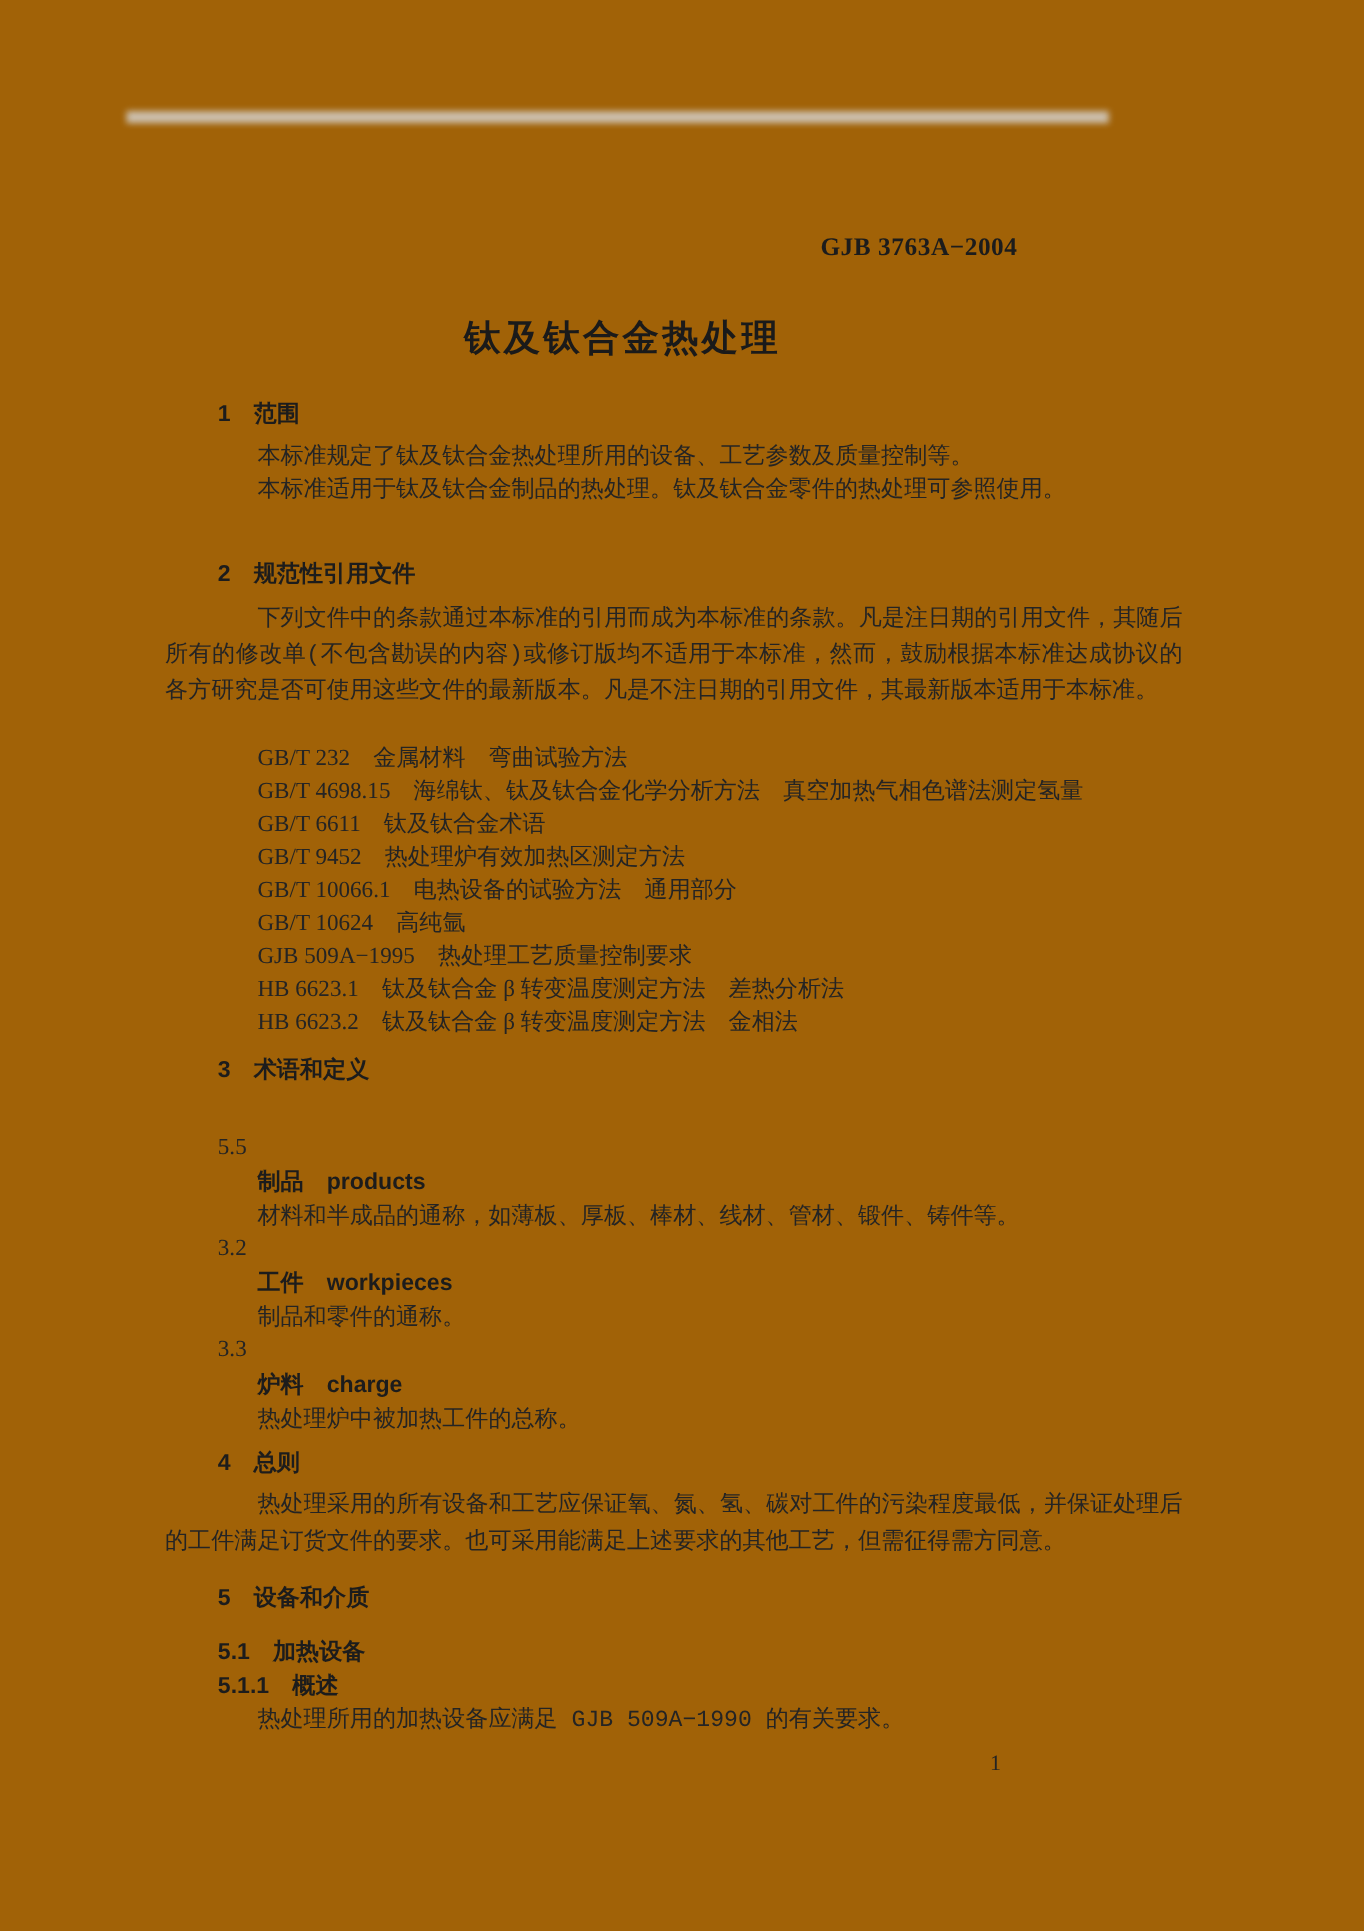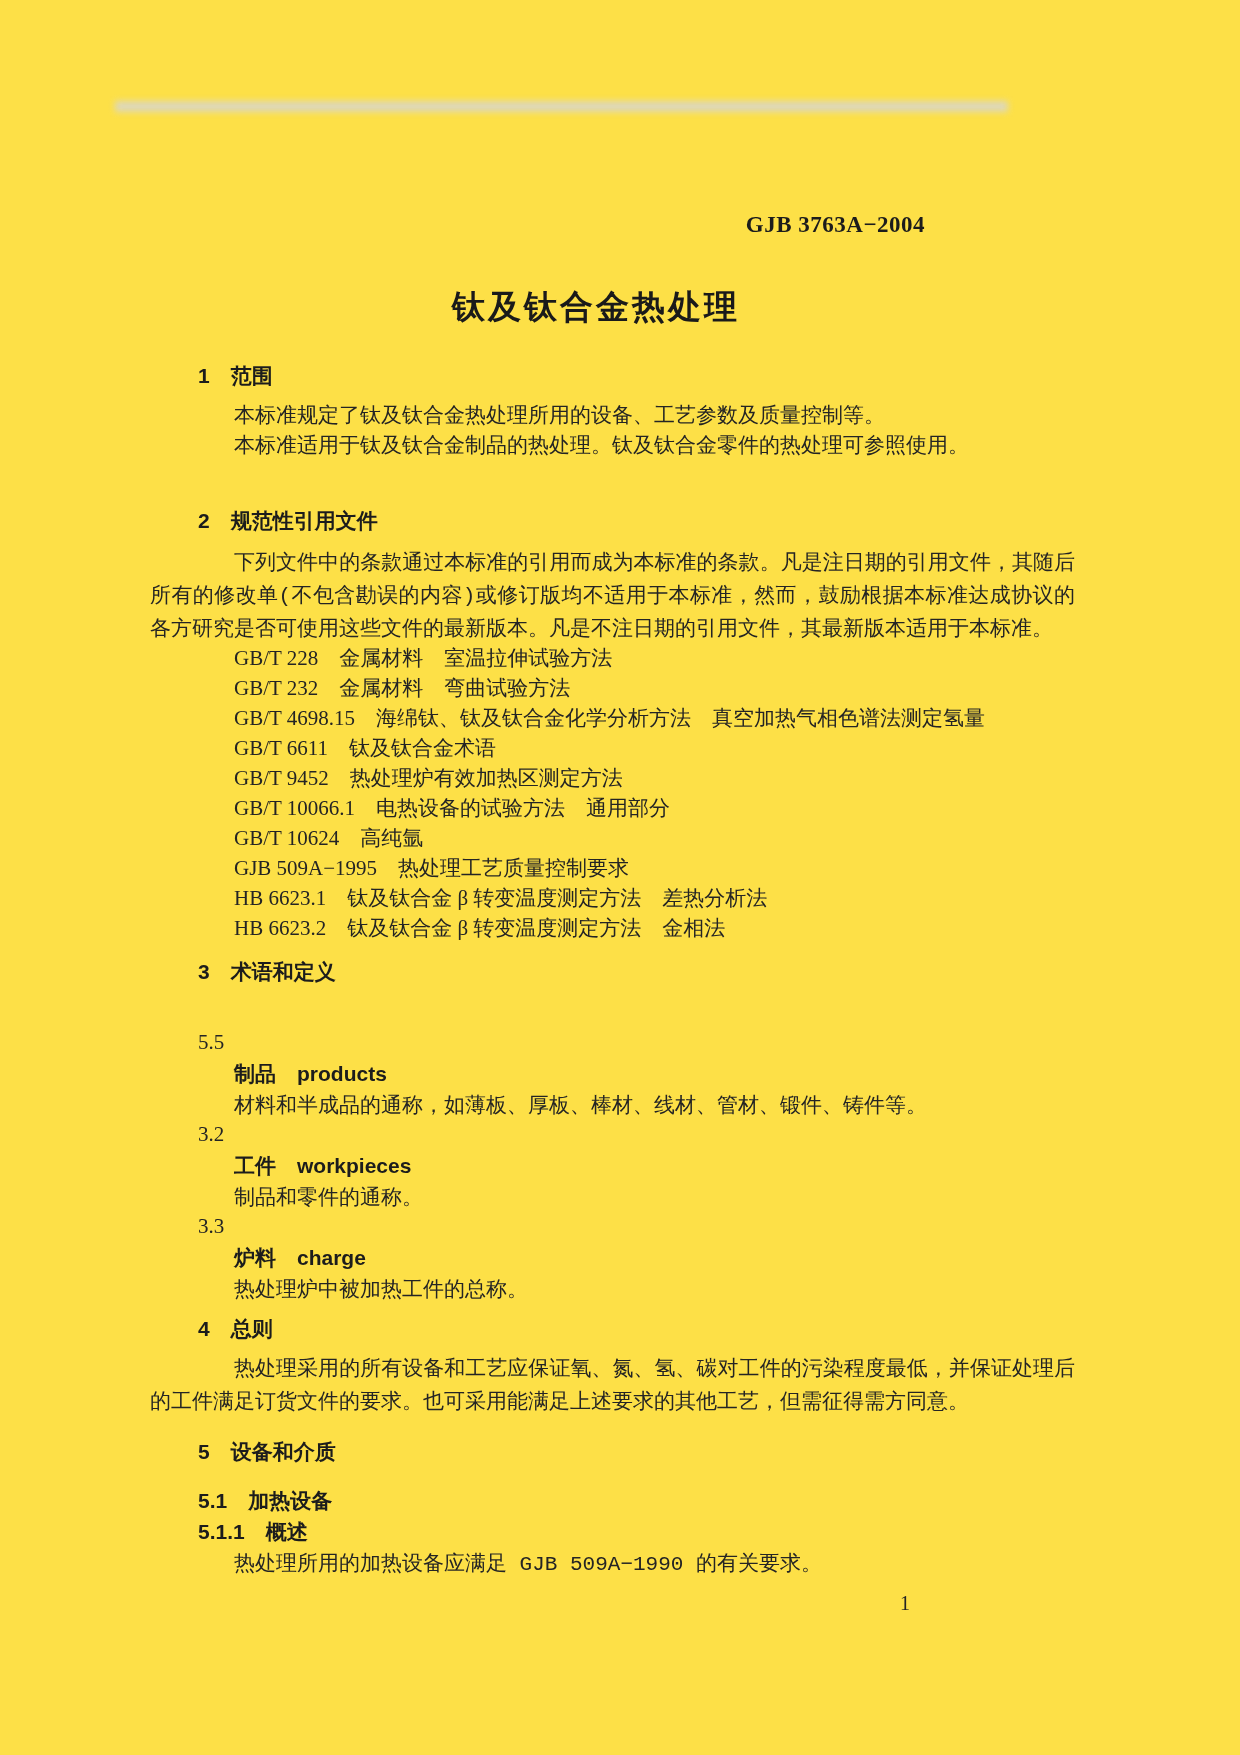--- a/index.html
+++ b/index.html
@@ -4,21 +4,21 @@
 <style>
   html, body {
     margin: 0;
     padding: 0;
     background: #ffffff;
   }
   .page {
     position: relative;
     width: 1240px;
     height: 1755px;
-    background: #fde047;
+    background: #a16207;
     overflow: hidden;
     color: #222222;
     font-family: "Liberation Serif", "DejaVu Serif", serif;
   }
 
   .scan-artifact {
     position: absolute;
     left: 115px;
     top: 101px;
     width: 893px;
@@ -43,21 +43,20 @@
     position: absolute;
     top: 285px;
     left: 0;
     width: 1132px;
     text-align: center;
     font-family: Liberation Mono, monospace;
     font-weight: bold;
     font-size: 33px;
     letter-spacing: 3px;
     color: #1a1a1a;
-    padding-left: 30px;
   }
 
   .sec-heading {
     position: absolute;
     left: 198px;
     font-family: "Liberation Sans", "DejaVu Sans", sans-serif;
     font-weight: bold;
     font-size: 21px;
     color: #1c1c1c;
     white-space: nowrap;
@@ -129,21 +128,20 @@
 
   <div class="doc-title">钛及钛合金热处理</div>
 
   <div class="sec-heading" style="top:362px">1　范围</div>
   <div class="para" style="top:400px">本标准规定了钛及钛合金热处理所用的设备、工艺参数及质量控制等。</div>
   <div class="para" style="top:430px">本标准适用于钛及钛合金制品的热处理。钛及钛合金零件的热处理可参照使用。</div>
 
   <div class="sec-heading" style="top:507px">2　规范性引用文件</div>
   <div class="para" style="top:547px">下列文件中的条款通过本标准的引用而成为本标准的条款。凡是注日期的引用文件，其随后所有的修改单(不包含勘误的内容)或修订版均不适用于本标准，然而，鼓励根据本标准达成协议的各方研究是否可使用这些文件的最新版本。凡是不注日期的引用文件，其最新版本适用于本标准。</div>
 
-  <div class="ref-item" style="top:645px">GB/T 228　金属材料　室温拉伸试验方法</div>
   <div class="ref-item" style="top:675px">GB/T 232　金属材料　弯曲试验方法</div>
   <div class="ref-item" style="top:705px">GB/T 4698.15　海绵钛、钛及钛合金化学分析方法　真空加热气相色谱法测定氢量</div>
   <div class="ref-item" style="top:735px">GB/T 6611　钛及钛合金术语</div>
   <div class="ref-item" style="top:765px">GB/T 9452　热处理炉有效加热区测定方法</div>
   <div class="ref-item" style="top:795px">GB/T 10066.1　电热设备的试验方法　通用部分</div>
   <div class="ref-item" style="top:825px">GB/T 10624　高纯氩</div>
   <div class="ref-item" style="top:855px">GJB 509A−1995　热处理工艺质量控制要求</div>
   <div class="ref-item" style="top:885px">HB 6623.1　钛及钛合金 β 转变温度测定方法　差热分析法</div>
   <div class="ref-item" style="top:915px">HB 6623.2　钛及钛合金 β 转变温度测定方法　金相法</div>
 

